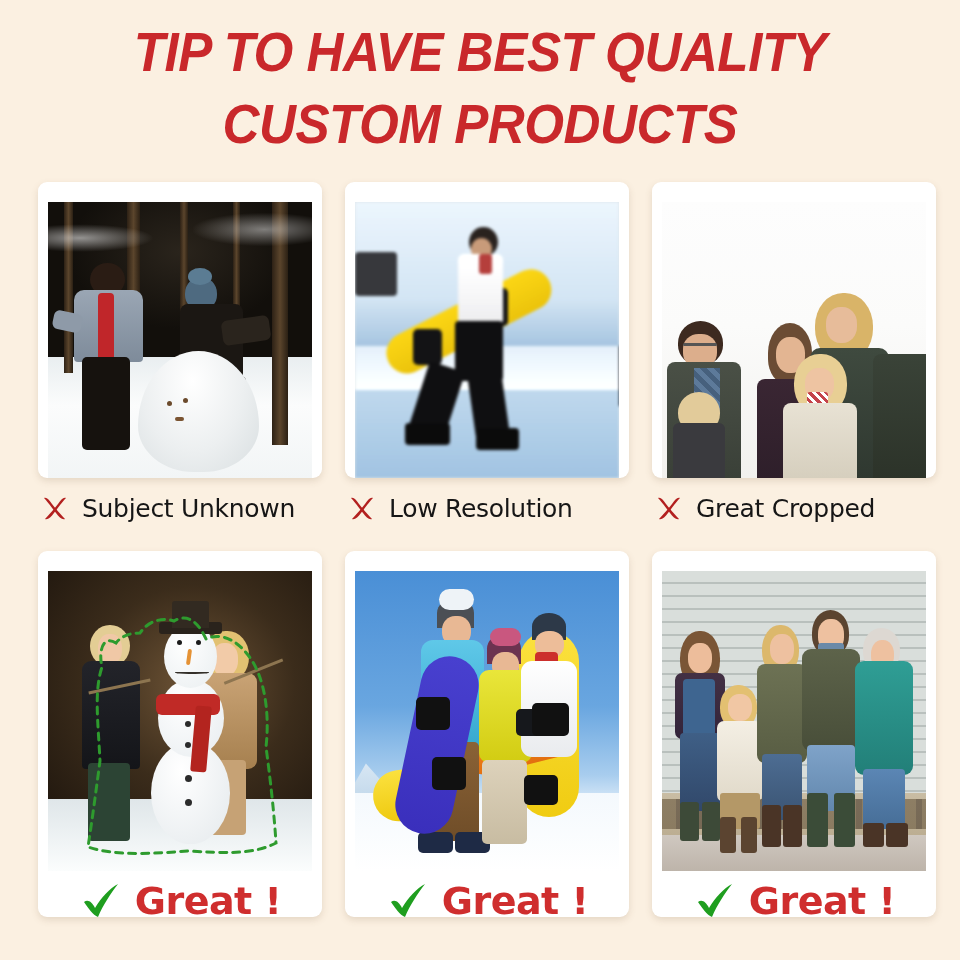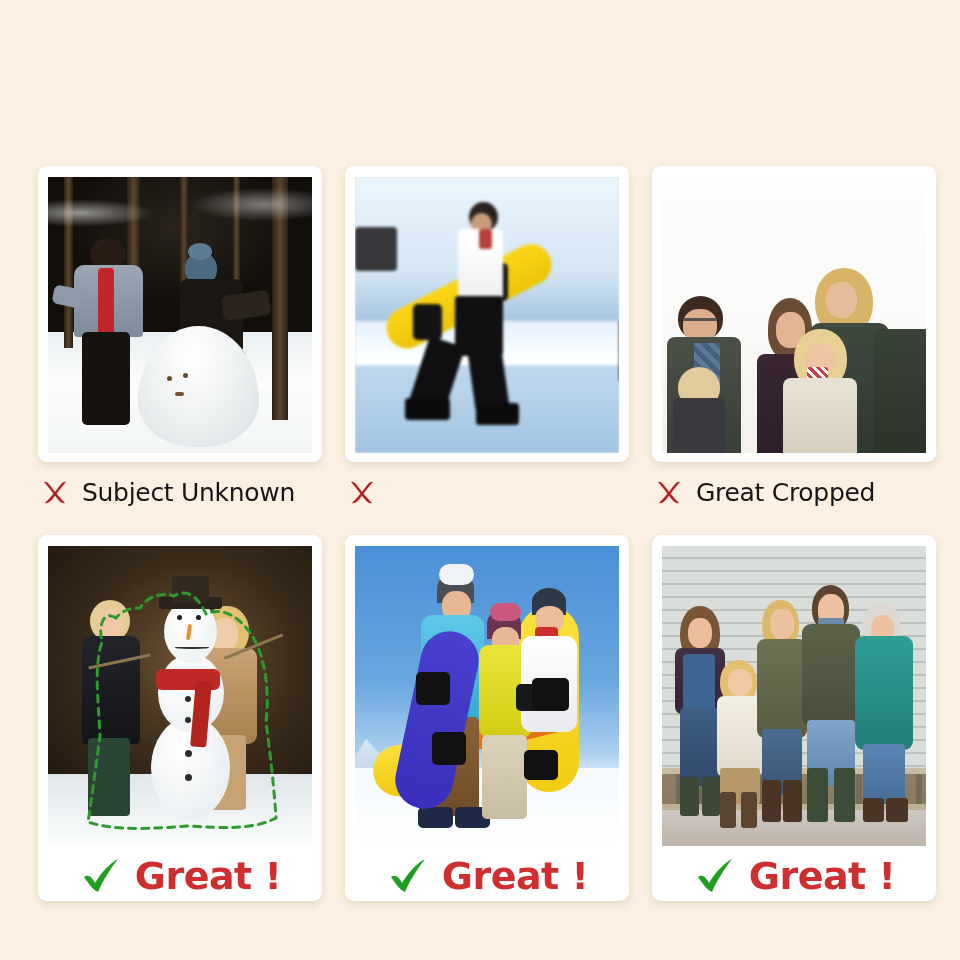--- a/index.html
+++ b/index.html
@@ -35,37 +35,37 @@
     line-height: 72px;
     letter-spacing: -0.5px;
     color: #c9282b;
     transform: scaleX(0.93);
     white-space: nowrap;
   }
 
   
   .grid {
     position: absolute;
-    top: 166px;
+    top: 182px;
     left: 38px;
     width: 884px;
     display: grid;
     grid-template-columns: repeat(3, 284px);
     grid-column-gap: 16px;
     grid-row-gap: 14px;
     gap: 23px;
   }
 
   .cell { position: relative; }
 
   .card {
     background: #ffffff;
     border-radius: 9px;
     box-shadow: 0 3px 7px rgba(120, 90, 60, 0.17);
-    padding: 11px 10px 10px 10px;
+    padding: 20px 10px 10px 10px;
   }
   .card.bad  { height: 296px; }
   .card.good { height: 366px; padding-bottom: 4px; }
 
   .photo {
     position: relative;
     width: 100%;
     height: 276px;
     overflow: hidden;
     background: #dfe6ea;
@@ -155,20 +155,24 @@
   .p6-stone { position:absolute; left:0; right:0; top:74%; height:14%;
     background: linear-gradient(#c9bda4, #bcae92); }
   .p6-gravel { position:absolute; left:0; right:0; bottom:0; height:12%;
     background: linear-gradient(#cfc8c0, #bdb4aa); }
 </style>
 </head>
 <body>
 
 <div class="page">
 
+  <div class="title-block">
+    <div class="title-line">TIP TO HAVE BEST QUALITY</div>
+    <div class="title-line">CUSTOM PRODUCTS</div>
+  </div>
 
   <div class="grid">
 
     <div class="cell">
       <div class="card bad">
         <div class="photo">
           <div class="ph">
             <div class="p1-bg"></div>
             <div class="p1-snowground"></div>
 
@@ -241,20 +245,21 @@
           </div>
         </div>
       </div>
       <div class="verdict-bad">
         <span class="icon-x">
           <svg viewBox="0 0 30 30" width="30" height="30" aria-hidden="true">
             <path d="M4 5 C7 4 9 7 12 11 C16 16 21 22 25 26 C22 27 19 24 16 20 C12 15 7 8 4 5 Z" fill="#b3201f"></path>
             <path d="M26 5 C23 4 21 7 18 11 C14 16 9 22 5 26 C8 27 11 24 14 20 C18 15 23 8 26 5 Z" fill="#b3201f"></path>
           </svg>
         </span>
+        <span class="vtext">Low Resolution</span>
       </div>
     </div>
 
     <div class="cell">
       <div class="card bad">
         <div class="photo">
           <div class="ph">
             <div class="p3-bg"></div>
 
             <div style="position:absolute;left:6%;top:43%;width:17%;height:16%;background:#3d2a20;border-radius:50% 50% 45% 45%"></div>

